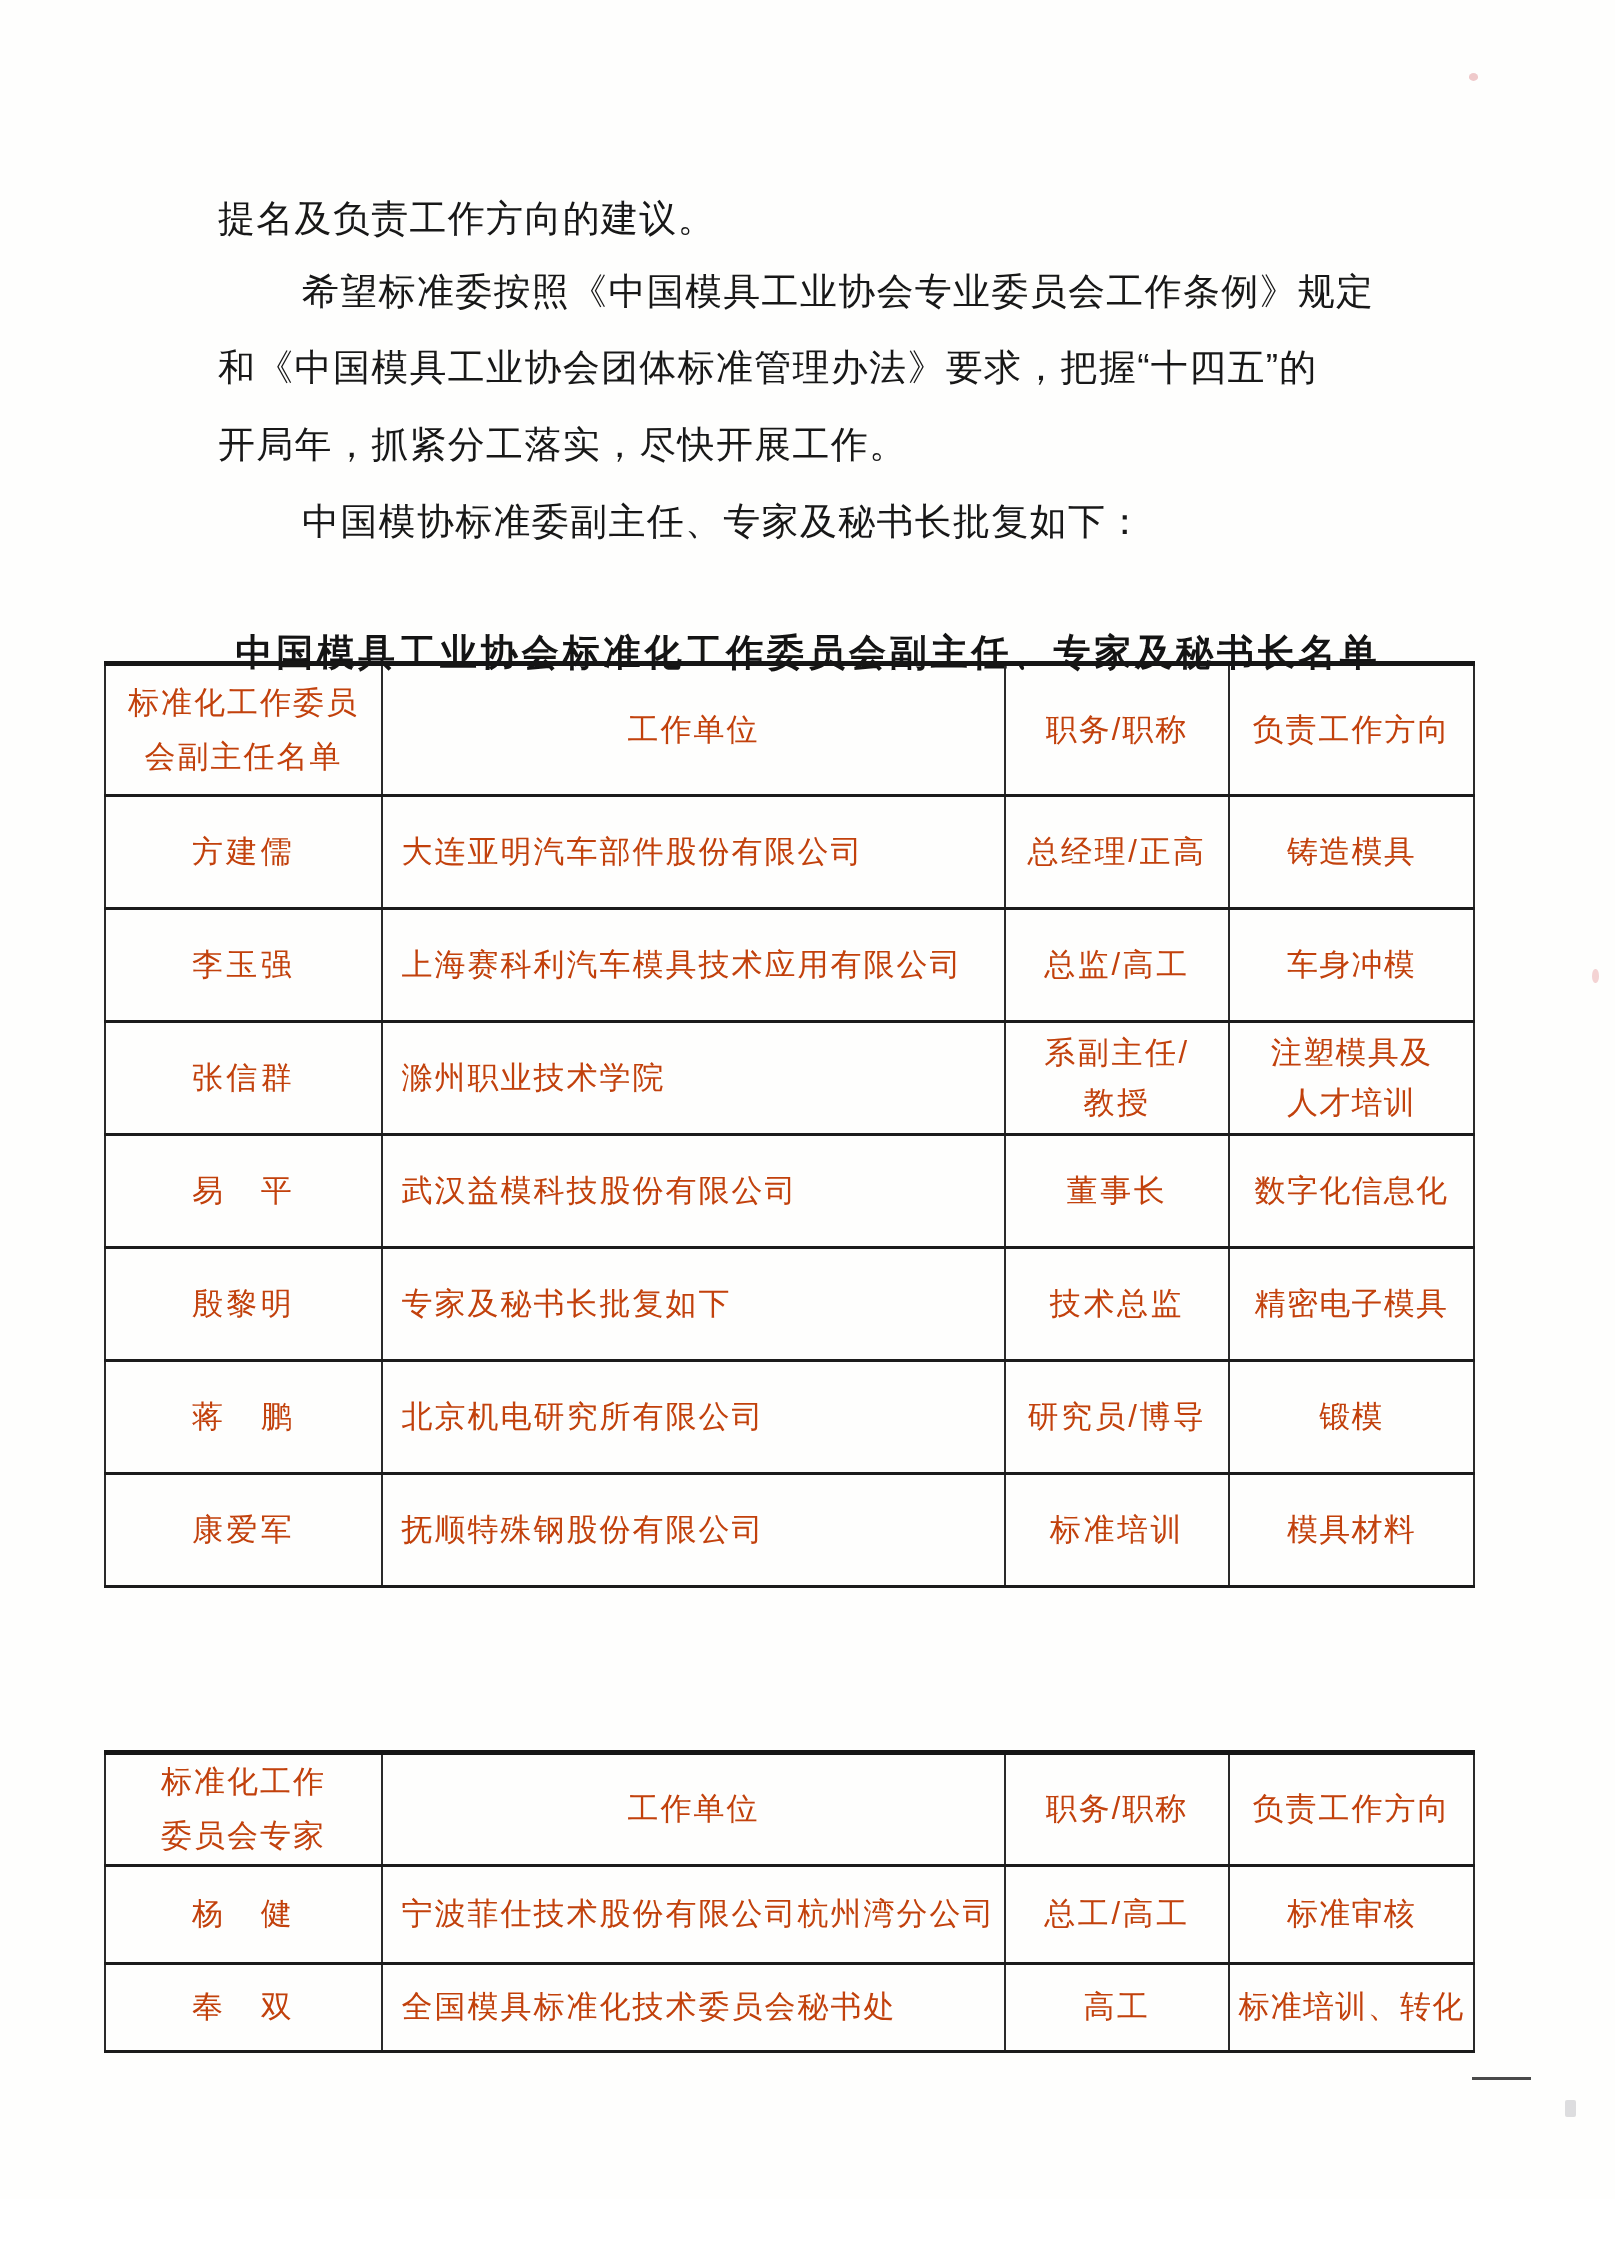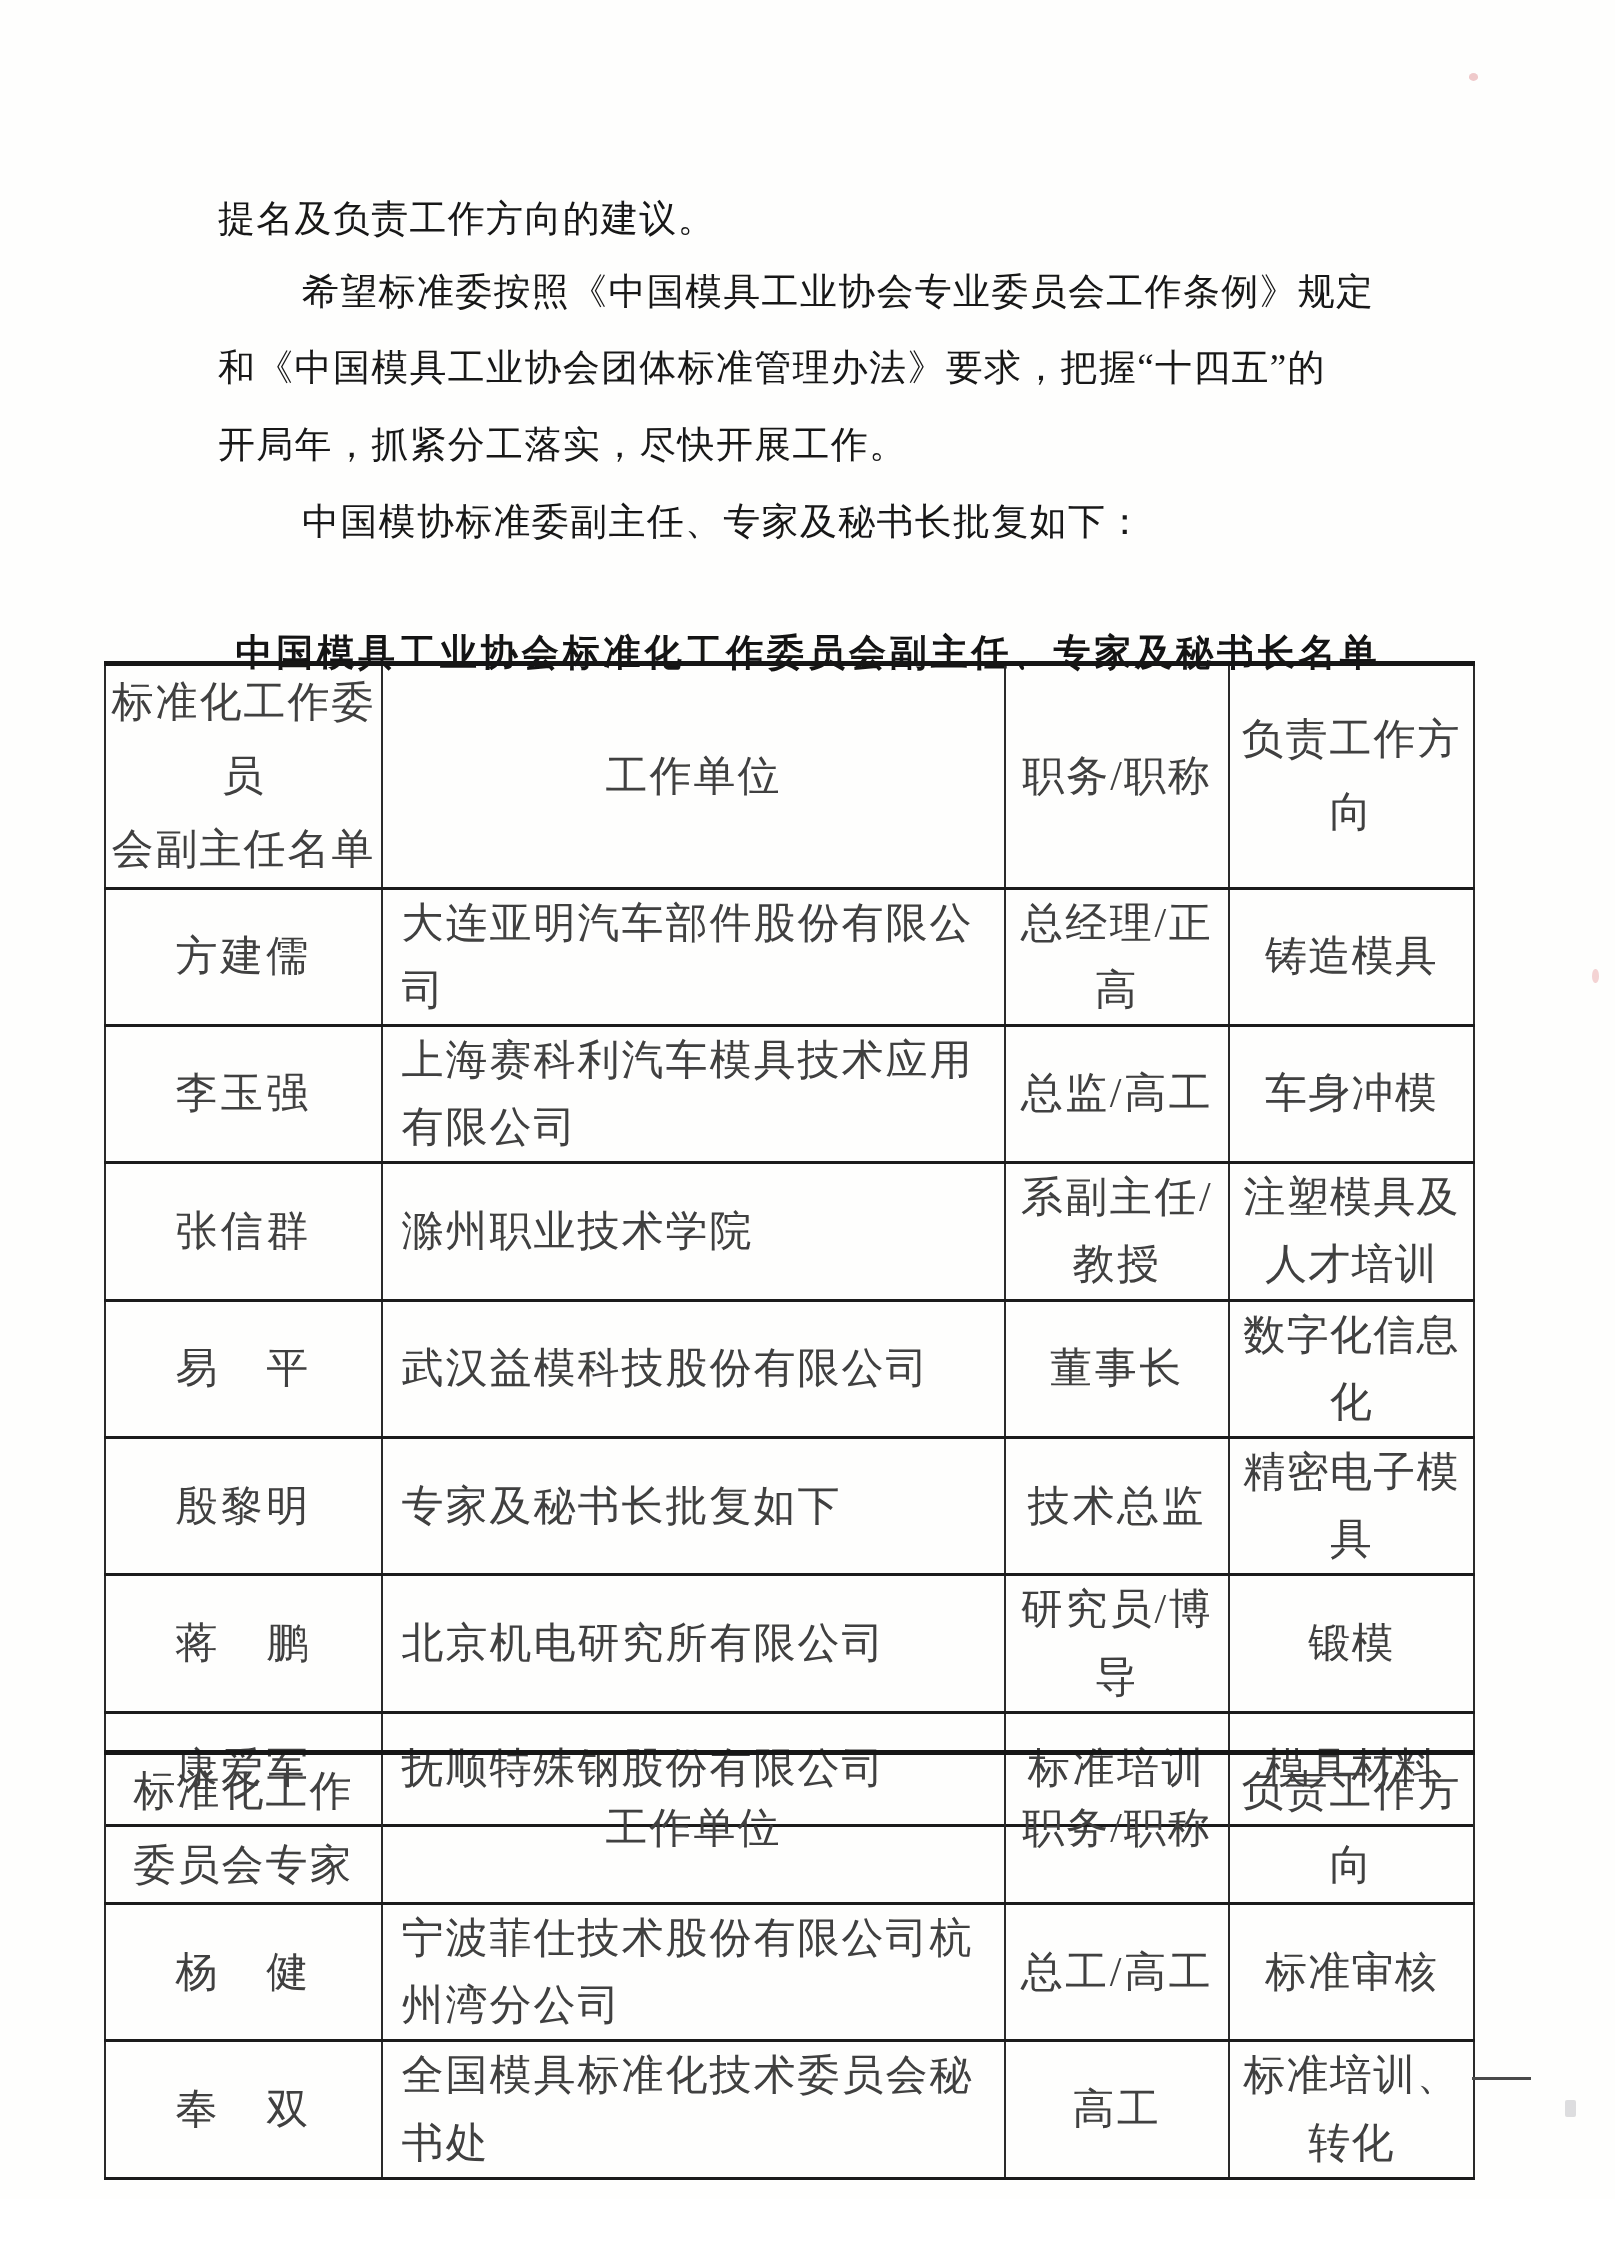--- a/index.html
+++ b/index.html
@@ -5,21 +5,21 @@
   html, body {
     margin: 0;
     padding: 0;
     background: #ffffff;
   }
   .page {
     position: relative;
     width: 1616px;
     height: 2199px;
     background: #fefefd;
-    font-family: Liberation Serif, serif;
+    font-family: Liberation Sans, sans-serif;
     color: #1a1a1a;
     overflow: hidden;
   }
   
   .line {
     position: absolute;
     font-size: 37px;
     line-height: 1.2;
     letter-spacing: 1.3px;
     white-space: nowrap;
@@ -44,22 +44,22 @@
     white-space: nowrap;
     margin-top: 42px;
   }
   
   table.mtable {
     position: absolute;
     left: 104px;
     width: 1369px;
     border-collapse: collapse;
     table-layout: fixed;
-    font-size: 42px;
-    color: #404040;
+    font-size: 31px;
+    color: #c2410c;
   }
   table.t1 { top: 661px; }
   table.t2 { top: 1750px; }
   table.mtable col.c1 { width: 277px; }
   table.mtable col.c2 { width: 623px; }
   table.mtable col.c3 { width: 224px; }
   table.mtable col.c4 { width: 245px; }
   table.mtable {
     border-top: 5.2px solid #161616;
     border-bottom: 3.9px solid #1b1b1b;

